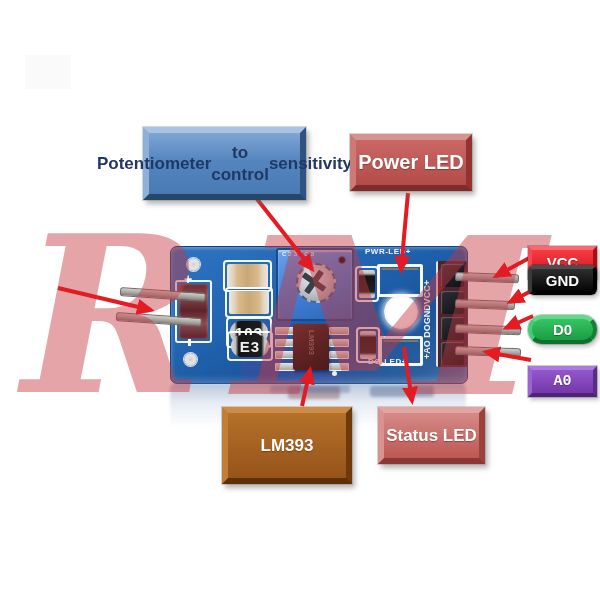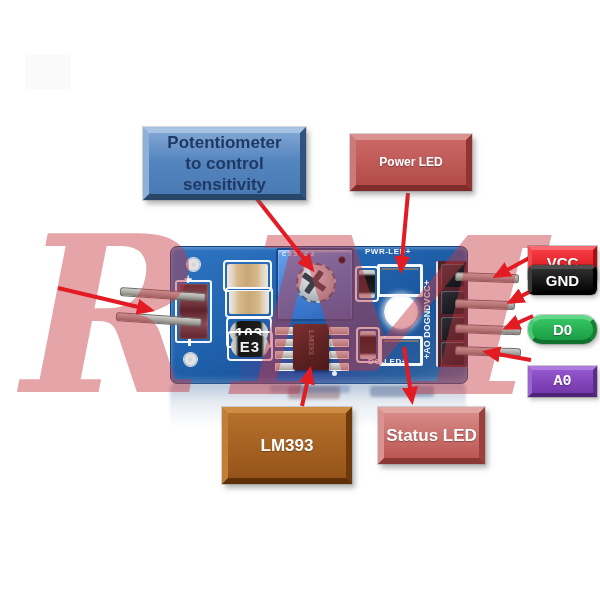--- a/index.html
+++ b/index.html
@@ -103,31 +103,31 @@
   .reflect{left:170px;top:383px;width:296px;height:44px;z-index:2;border-radius:6px;filter:blur(1.5px);
            background:linear-gradient(180deg,rgba(96,130,172,.45) 0%,rgba(150,170,200,.22) 45%,rgba(240,242,248,.05) 100%);}
   .reflect .b1{position:absolute;left:118px;top:3px;width:52px;height:13px;background:rgba(110,45,45,.35);border-radius:3px;}
   .reflect .b2{position:absolute;left:200px;top:3px;width:64px;height:11px;background:rgba(40,70,120,.35);border-radius:3px;}
   .reflect .b3{position:absolute;left:100px;top:2px;width:80px;height:8px;background:rgba(60,90,150,.30);border-radius:3px;}
 
   
   #arrows{position:absolute;left:0;top:0;z-index:7;pointer-events:none;}
 
   
-  .callout{position:absolute;z-index:8;display:flex;flex-direction:column;align-items:center;
+  .callout{position:absolute;z-index:8;display:flex;flex-direction:row;align-items:center;
            justify-content:center;font-weight:bold;text-align:center;border-style:solid;
            box-shadow:3px 4px 5px rgba(110,110,110,.5),0 0 0 1px rgba(0,0,0,.15);}
   .callout span{display:block;line-height:1.25;}
   .c-pot{left:143px;top:127px;width:151px;height:61px;border-width:6px;
          border-color:#a9c3e4 #2f527e #274668 #8fb0d8;
          background:linear-gradient(180deg,#7fa5d4 0%,#5585bf 45%,#4a7ab4 100%);
          color:#1f3864;font-size:17px;}
   .c-pwr{left:350px;top:134px;width:110px;height:45px;border-width:6px;
          border-color:#d89290 #8f3431 #7e2b29 #cc7a78;
-         background:linear-gradient(180deg,#ca6764,#b34c49);color:#fff;font-size:12px;}
+         background:linear-gradient(180deg,#ca6764,#b34c49);color:#fff;font-size:20px;}
   .c-rain{left:10px;top:219px;width:101px;height:58px;border-width:6px;
           border-color:#9ad8e4 #2e7486 #276677 #7cc8d8;
           background:linear-gradient(180deg,#6cc2d4,#41a0ba);color:#fff;font-size:17px;}
   .c-lm{left:222px;top:407px;width:118px;height:65px;border-width:6px;
         border-color:#cd8d44 #6e3a0c #5e3008 #c07e36;
         background:linear-gradient(180deg,#b5702a,#96541a);color:#fff;font-size:17px;}
   .c-status{left:378px;top:407px;width:95px;height:45px;border-width:6px;
             border-color:#e2a5a2 #9c403c #8a3835 #d89390;
             background:linear-gradient(180deg,#d58a87,#bd5753);color:#fff;font-size:17px;}
   .c-txtshadow{text-shadow:0 1px 1px rgba(0,0,0,.3);}

